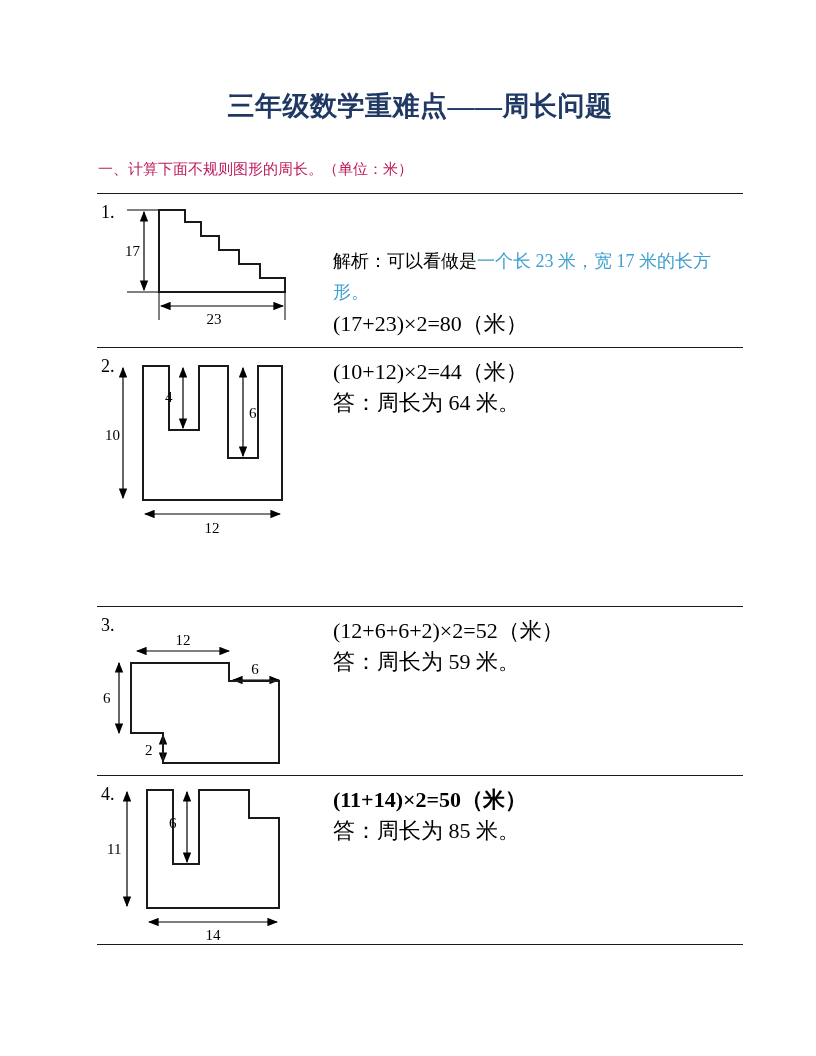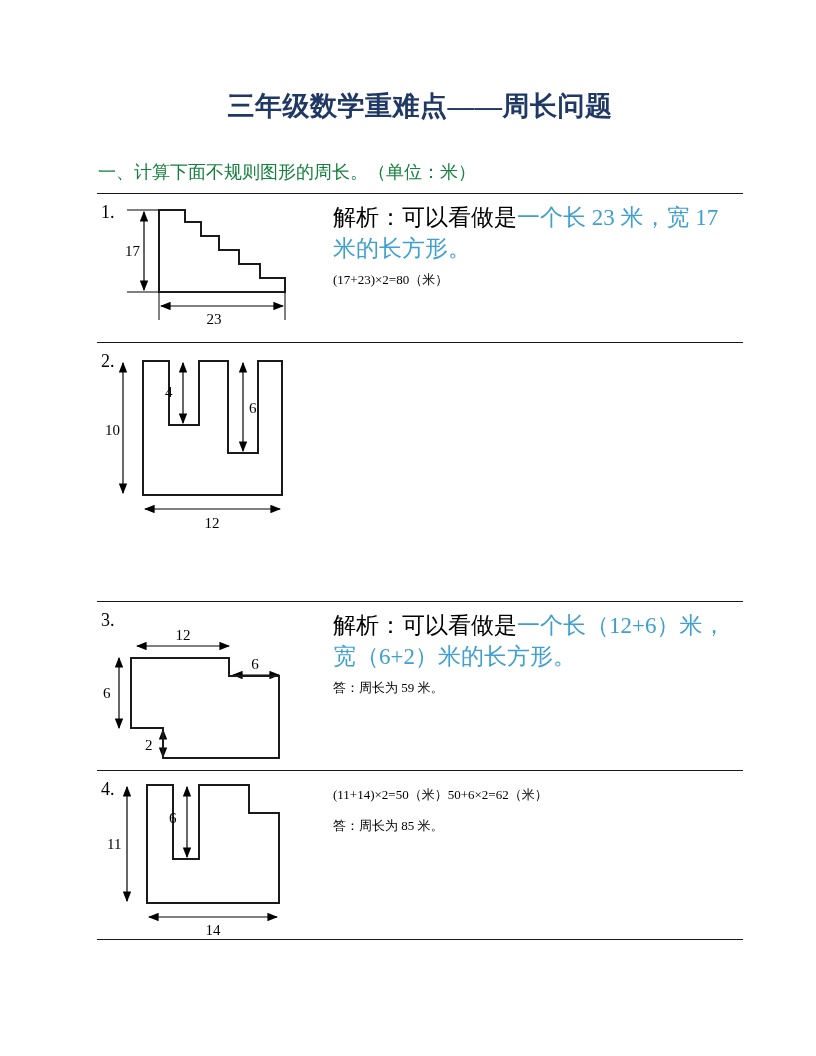--- a/index.html
+++ b/index.html
@@ -34,22 +34,22 @@
     color: #1f3864;
     letter-spacing: 0.5px;
     white-space: nowrap;
   }
 
   
   .section-heading {
     position: absolute;
     left: 86px;
     top: 160px;
-    font-size: 18px;
-    color: #15803d;
+    font-size: 15px;
+    color: #be185d;
     white-space: nowrap;
   }
 
   
   .table {
     position: absolute;
     left: 85px;
     top: 193px;
     width: 646px;
   }
@@ -85,36 +85,39 @@
   .fig-wrap {
     position: relative;
     width: 218px;
   }
   .fig-wrap svg {
     display: block;
   }
 
   
   .sol-line {
-    font-size: 13px;
+    font-size: 22px;
     line-height: 31px;
     color: #000;
     white-space: nowrap;
   }
   .sol-para {
-    font-size: 23px;
+    font-size: 18px;
     line-height: 31px;
     color: #000;
+    margin-top: 44px;
   }
   .hl {
     color: #3f9fd0;
   }
   .two-col {
     display: flex;
-    white-space: nowrap;
+    gap: 52px;
+    white-space: nowrap;
+    font-weight: bold;
   }
 </style>
 </head>
 <body>
 
 <div class="page">
 
   <div class="doc-title">三年级数学重难点——周长问题</div>
 
   <div class="section-heading">一、计算下面不规则图形的周长。（单位：米）</div>
@@ -179,20 +182,22 @@
 
             <line x1="146" y1="20" x2="146" y2="108" stroke="#000" stroke-width="1.2" marker-start="url(#ahs)" marker-end="url(#ah)"></line>
             <text x="152" y="70" font-family="'Liberation Serif',serif" font-size="15" fill="#000">6</text>
 
             <line x1="48" y1="166" x2="183" y2="166" stroke="#000" stroke-width="1.2" marker-start="url(#ahs)" marker-end="url(#ah)"></line>
             <text x="115" y="185" font-family="'Liberation Serif',serif" font-size="15" fill="#000" text-anchor="middle">12</text>
           </svg>
         </div>
       </div>
       <div class="cell-sol">
+        <div class="sol-line">(10+12)×2=44（米）</div>
+        <div class="sol-line">答：周长为 64 米。</div>
       </div>
     </div>
 
     <div class="divider"></div>
 
     <div class="row">
       <div class="cell-fig">
         <div class="prob-num">3.</div>
         <div class="fig-wrap">
           <svg width="218" height="168" viewBox="0 0 218 168" xmlns="http://www.w3.org/2000/svg">
@@ -207,21 +212,21 @@
             <text x="6" y="96" font-family="'Liberation Serif',serif" font-size="15" fill="#000">6</text>
 
             <line x1="66" y1="128" x2="66" y2="155" stroke="#000" stroke-width="1.2" marker-start="url(#ahs)" marker-end="url(#ah)"></line>
             <text x="48" y="148" font-family="'Liberation Serif',serif" font-size="15" fill="#000">2</text>
 
             <path d="M 34,56 L 132,56 L 132,74 L 182,74 L 182,156 L 66,156 L 66,126 L 34,126 Z" fill="none" stroke="#1a1a1a" stroke-width="2" stroke-linejoin="miter"></path>
           </svg>
         </div>
       </div>
       <div class="cell-sol">
-        <div class="sol-para"><span>解析：可以看做是</span><span class="hl">一个长（12+6）米，宽（6+2）米的长方形。</span></div>
+        <div class="sol-line">(12+6+6+2)×2=52（米）</div>
         <div class="sol-line">答：周长为 59 米。</div>
       </div>
     </div>
 
     <div class="divider"></div>
 
     <div class="row">
       <div class="cell-fig">
         <div class="prob-num">4.</div>
         <div class="fig-wrap">
@@ -237,21 +242,20 @@
             <text x="72" y="52" font-family="'Liberation Serif',serif" font-size="15" fill="#000">6</text>
 
             <line x1="52" y1="146" x2="180" y2="146" stroke="#000" stroke-width="1.2" marker-start="url(#ahs)" marker-end="url(#ah)"></line>
             <text x="116" y="164" font-family="'Liberation Serif',serif" font-size="15" fill="#000" text-anchor="middle">14</text>
           </svg>
         </div>
       </div>
       <div class="cell-sol">
         <div class="two-col">
           <span class="sol-line">(11+14)×2=50（米）</span>
-          <span class="sol-line">50+6×2=62（米）</span>
         </div>
         <div class="sol-line">答：周长为 85 米。</div>
       </div>
     </div>
 
     <div class="divider"></div>
 
   </div>
 </div>
 

